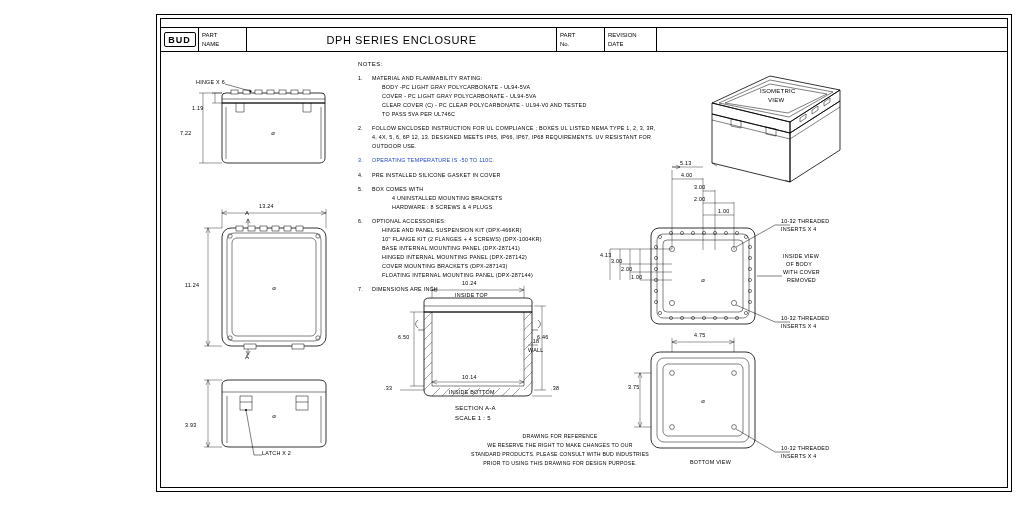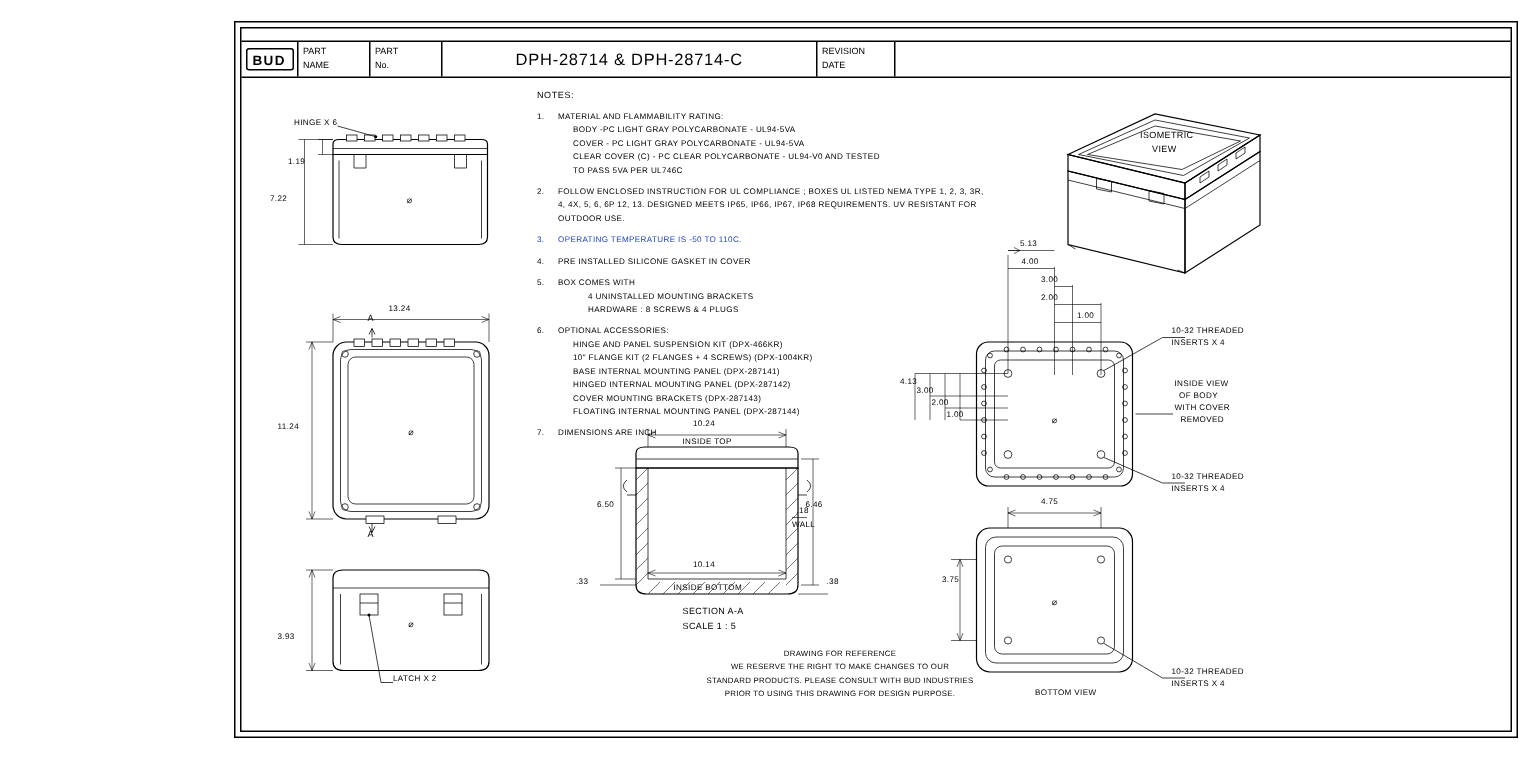--- a/index.html
+++ b/index.html
@@ -125,25 +125,25 @@
   <div class="frame-inner"></div>
 
   <div class="titleblock">
     <div class="tb-cell tb-logo">
       <div class="logo-box">BUD</div>
     </div>
     <div class="tb-cell tb-partname">
       <div class="tb-sub">PART</div>
       <div class="tb-sub">NAME</div>
     </div>
+    <div class="tb-cell tb-title">DPH SERIES ENCLOSURE</div>
     <div class="tb-cell tb-partno">
       <div class="tb-sub">PART</div>
       <div class="tb-sub">No.</div>
     </div>
-    <div class="tb-cell tb-partnum">DPH-28714 &amp; DPH-28714-C</div>
     <div class="tb-cell tb-revdate">
       <div class="tb-sub">REVISION</div>
       <div class="tb-sub">DATE</div>
     </div>
   </div>
 
   <div class="notes">
     <div class="notes-title">NOTES:</div>
 
     <div class="note">

